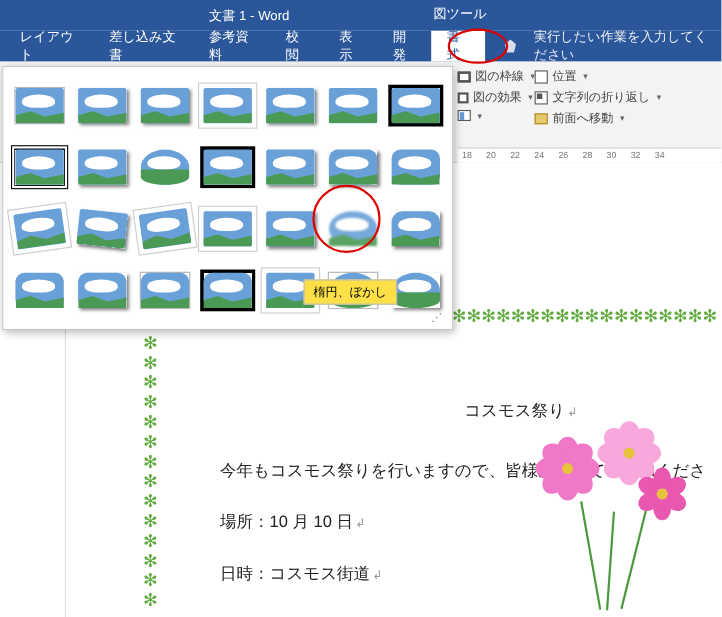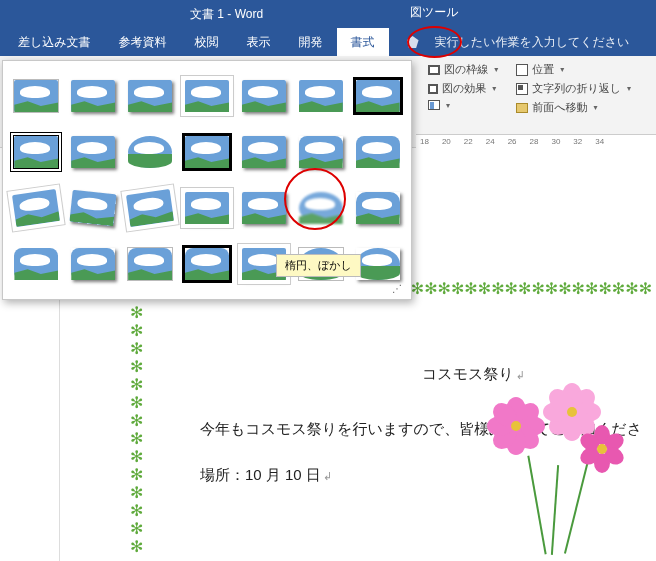--- a/index.html
+++ b/index.html
@@ -1,30 +1,30 @@
 <!DOCTYPE html>
 <html><head>
 <meta charset="utf-8">
 <style>
   * { box-sizing: border-box; margin: 0; padding: 0; font-family: "Yu Gothic", "Meiryo", sans-serif; }
   body { width: 656px; height: 561px; overflow: hidden; background: #fff; position: relative; }
 
   .titlebar { height: 28px; background: #2b579a; color: #fff; display: flex; align-items: center; font-size: 12px; }
   .title-doc { flex: 0 0 auto; margin-left: 190px; }
-  .title-tool { position: absolute; left: 410px; top: 4px; color: #fff; font-size: 12px; }
+  .title-tool { position: absolute; left: 394px; top: 4px; color: #fff; font-size: 12px; }
 
   .tabs { height: 28px; background: #2b579a; color: #fff; display: flex; align-items: center; font-size: 12px; padding: 0 4px; }
   .tab { padding: 0 14px; height: 100%; display: flex; align-items: center; cursor: pointer; }
   .tab.active { background: #ffffff; color: #2b579a; }
   .tab-circle { position: absolute; left: 407px; top: 26px; width: 55px; height: 32px; border: 2px solid #d00; border-radius: 50%; pointer-events: none; z-index: 50; }
   .tell-me { display: flex; align-items: center; gap: 16px; margin-left: 18px; opacity: .9; }
   .bulb { width: 12px; height: 12px; background: #fff; opacity:.9; clip-path: polygon(50% 0,100% 35%,80% 100%,20% 100%,0 35%); }
 
   .ribbon-area { height: 92px; background: #f3f3f3; border-bottom: 1px solid #d4d4d4; position: relative; }
-  .ribbon-right { position: absolute; left: 428px; top: 6px; right: 4px; display: flex; gap: 18px; }
+  .ribbon-right { position: absolute; left: 416px; top: 6px; right: 4px; display: flex; }
   .rcol { display: flex; flex-direction: column; gap: 4px; font-size: 11px; }
   .ritem { display: flex; align-items: center; gap: 4px; color: #444; cursor: pointer; }
   .ritem .dd { font-size: 8px; color: #666; margin-left: 2px; }
   .ico { width: 14px; height: 14px; background: #9ab; }
   .ico.frame { background: linear-gradient(#fff,#fff) padding-box, #777; border:2px solid #555; width:12px;height:10px; }
   .ico.effect { border:2px solid #555; width:10px;height:10px; background:#fff; }
   .ico.layout { background:#fff;border:1px solid #555; width:12px;height:10px; position:relative;}
   .ico.layout::after{content:"";position:absolute;left:1px;top:1px;width:4px;height:7px;background:#6a9ad4;}
   .ico.pos { width:12px;height:12px;background:#fff;border:1px solid #555; }
   .ico.wrap { width:12px;height:12px;background:#fff;border:1px solid #555;}
@@ -50,21 +50,21 @@
   .frame-rounded .sky{ border-radius:8px; }
   .frame-tilt { transform: rotate(-8deg); }
   .frame-tilt2 { transform: rotate(6deg); }
   .frame-card { box-shadow:0 0 0 4px #fff, 0 0 0 5px #ccc, 2px 2px 4px rgba(0,0,0,.3);}
   .frame-soft .sky{ filter: blur(.5px); border-radius:10px;}
   .frame-fade { opacity:.9; }
   .sel-oval { filter: blur(1px); }
   .sel-oval .sky{ border-radius:50%; }
   .sel-circle { position:absolute; left:284px; top:168px; width:62px; height:62px; border:2px solid #d00; border-radius:50%; pointer-events:none; z-index:45;}
   .gallery-more { position:absolute; right:6px; bottom:4px; width:16px; height:12px; font-size:10px; color:#666; text-align:center;}
-  .tooltip { position:absolute; left:276px; top:254px; background:#fef9c3; border:1px solid #bbb; padding:3px 8px; font-size:11px; z-index:46; white-space:nowrap;}
+  .tooltip { position:absolute; left:276px; top:254px; background:#fde047; border:1px solid #bbb; padding:3px 8px; font-size:11px; z-index:46; white-space:nowrap;}
 
   
   .doc { position:absolute; left:30px; top:182px; right:0; bottom:0; background:#fff; }
   .page { position:absolute; left:30px; top:48px; right:0; bottom:0; background:#fff; box-shadow: -1px 0 0 #ddd; padding: 0 30px 0 66px;}
   .flower-border-top { position:absolute; left:96px; right:0; top:50px; height:20px; display:flex; gap:0; overflow:hidden;}
   .flower-border-left { position:absolute; left:70px; top:74px; bottom:0; width:20px; display:flex; flex-direction:column;}
   .fb { color:#5faa3c; font-size:16px; line-height:18px;}
   .body-text { position:absolute; left:140px; top:130px; right:10px; font-size:15px; color:#222; line-height:1.9;}
   .body-text .title-line{ margin-left:222px; margin-bottom:26px;}
   .ret { color:#999; font-size:11px; margin-left:2px;}
@@ -75,20 +75,21 @@
 </style>
 </head>
 <body>
 
 <div class="titlebar">
   <span class="title-doc">文書 1  -  Word</span>
   <span class="title-tool">図ツール</span>
 </div>
 
 <div class="tabs">
+  <div class="tab">レイアウト</div>
   <div class="tab">差し込み文書</div>
   <div class="tab">参考資料</div>
   <div class="tab">校閲</div>
   <div class="tab">表示</div>
   <div class="tab">開発</div>
   <div class="tab active">書式</div>
   <div class="tell-me">
     <div class="bulb"></div>
     <span>実行したい作業を入力してください</span>
   </div>
@@ -368,20 +369,21 @@
         <span class="fb">✻</span>
         <span class="fb">✻</span>
         <span class="fb">✻</span>
         <span class="fb">✻</span>
         <span class="fb">✻</span>
     </div>
     <div class="body-text">
       <div class="title-line"><span>コスモス祭り</span><span class="ret">↲</span></div>
       <div><span>今年もコスモス祭りを行いますので、皆様ふるってご参加くださ</span></div>
       <div style="margin-top:18px;"><span>場所：10 月 10 日</span><span class="ret">↲</span></div>
+      <div style="margin-top:18px;"><span>日時：コスモス街道</span><span class="ret">↲</span></div>
     </div>
 
     <div class="cosmos">
       <div class="stem" style="left:88px;top:70px;height:90px;transform:rotate(4deg);"></div>
       <div class="stem" style="left:70px;top:60px;height:100px;transform:rotate(-10deg);"></div>
       <div class="stem" style="left:110px;top:60px;height:100px;transform:rotate(14deg);"></div>
 
       <div style="position:absolute;left:40px;top:18px;">
         <div class="petal" style="transform:rotate(0deg) translate(0,-16px);"></div>
         <div class="petal" style="transform:rotate(45deg) translate(0,-16px);"></div>

